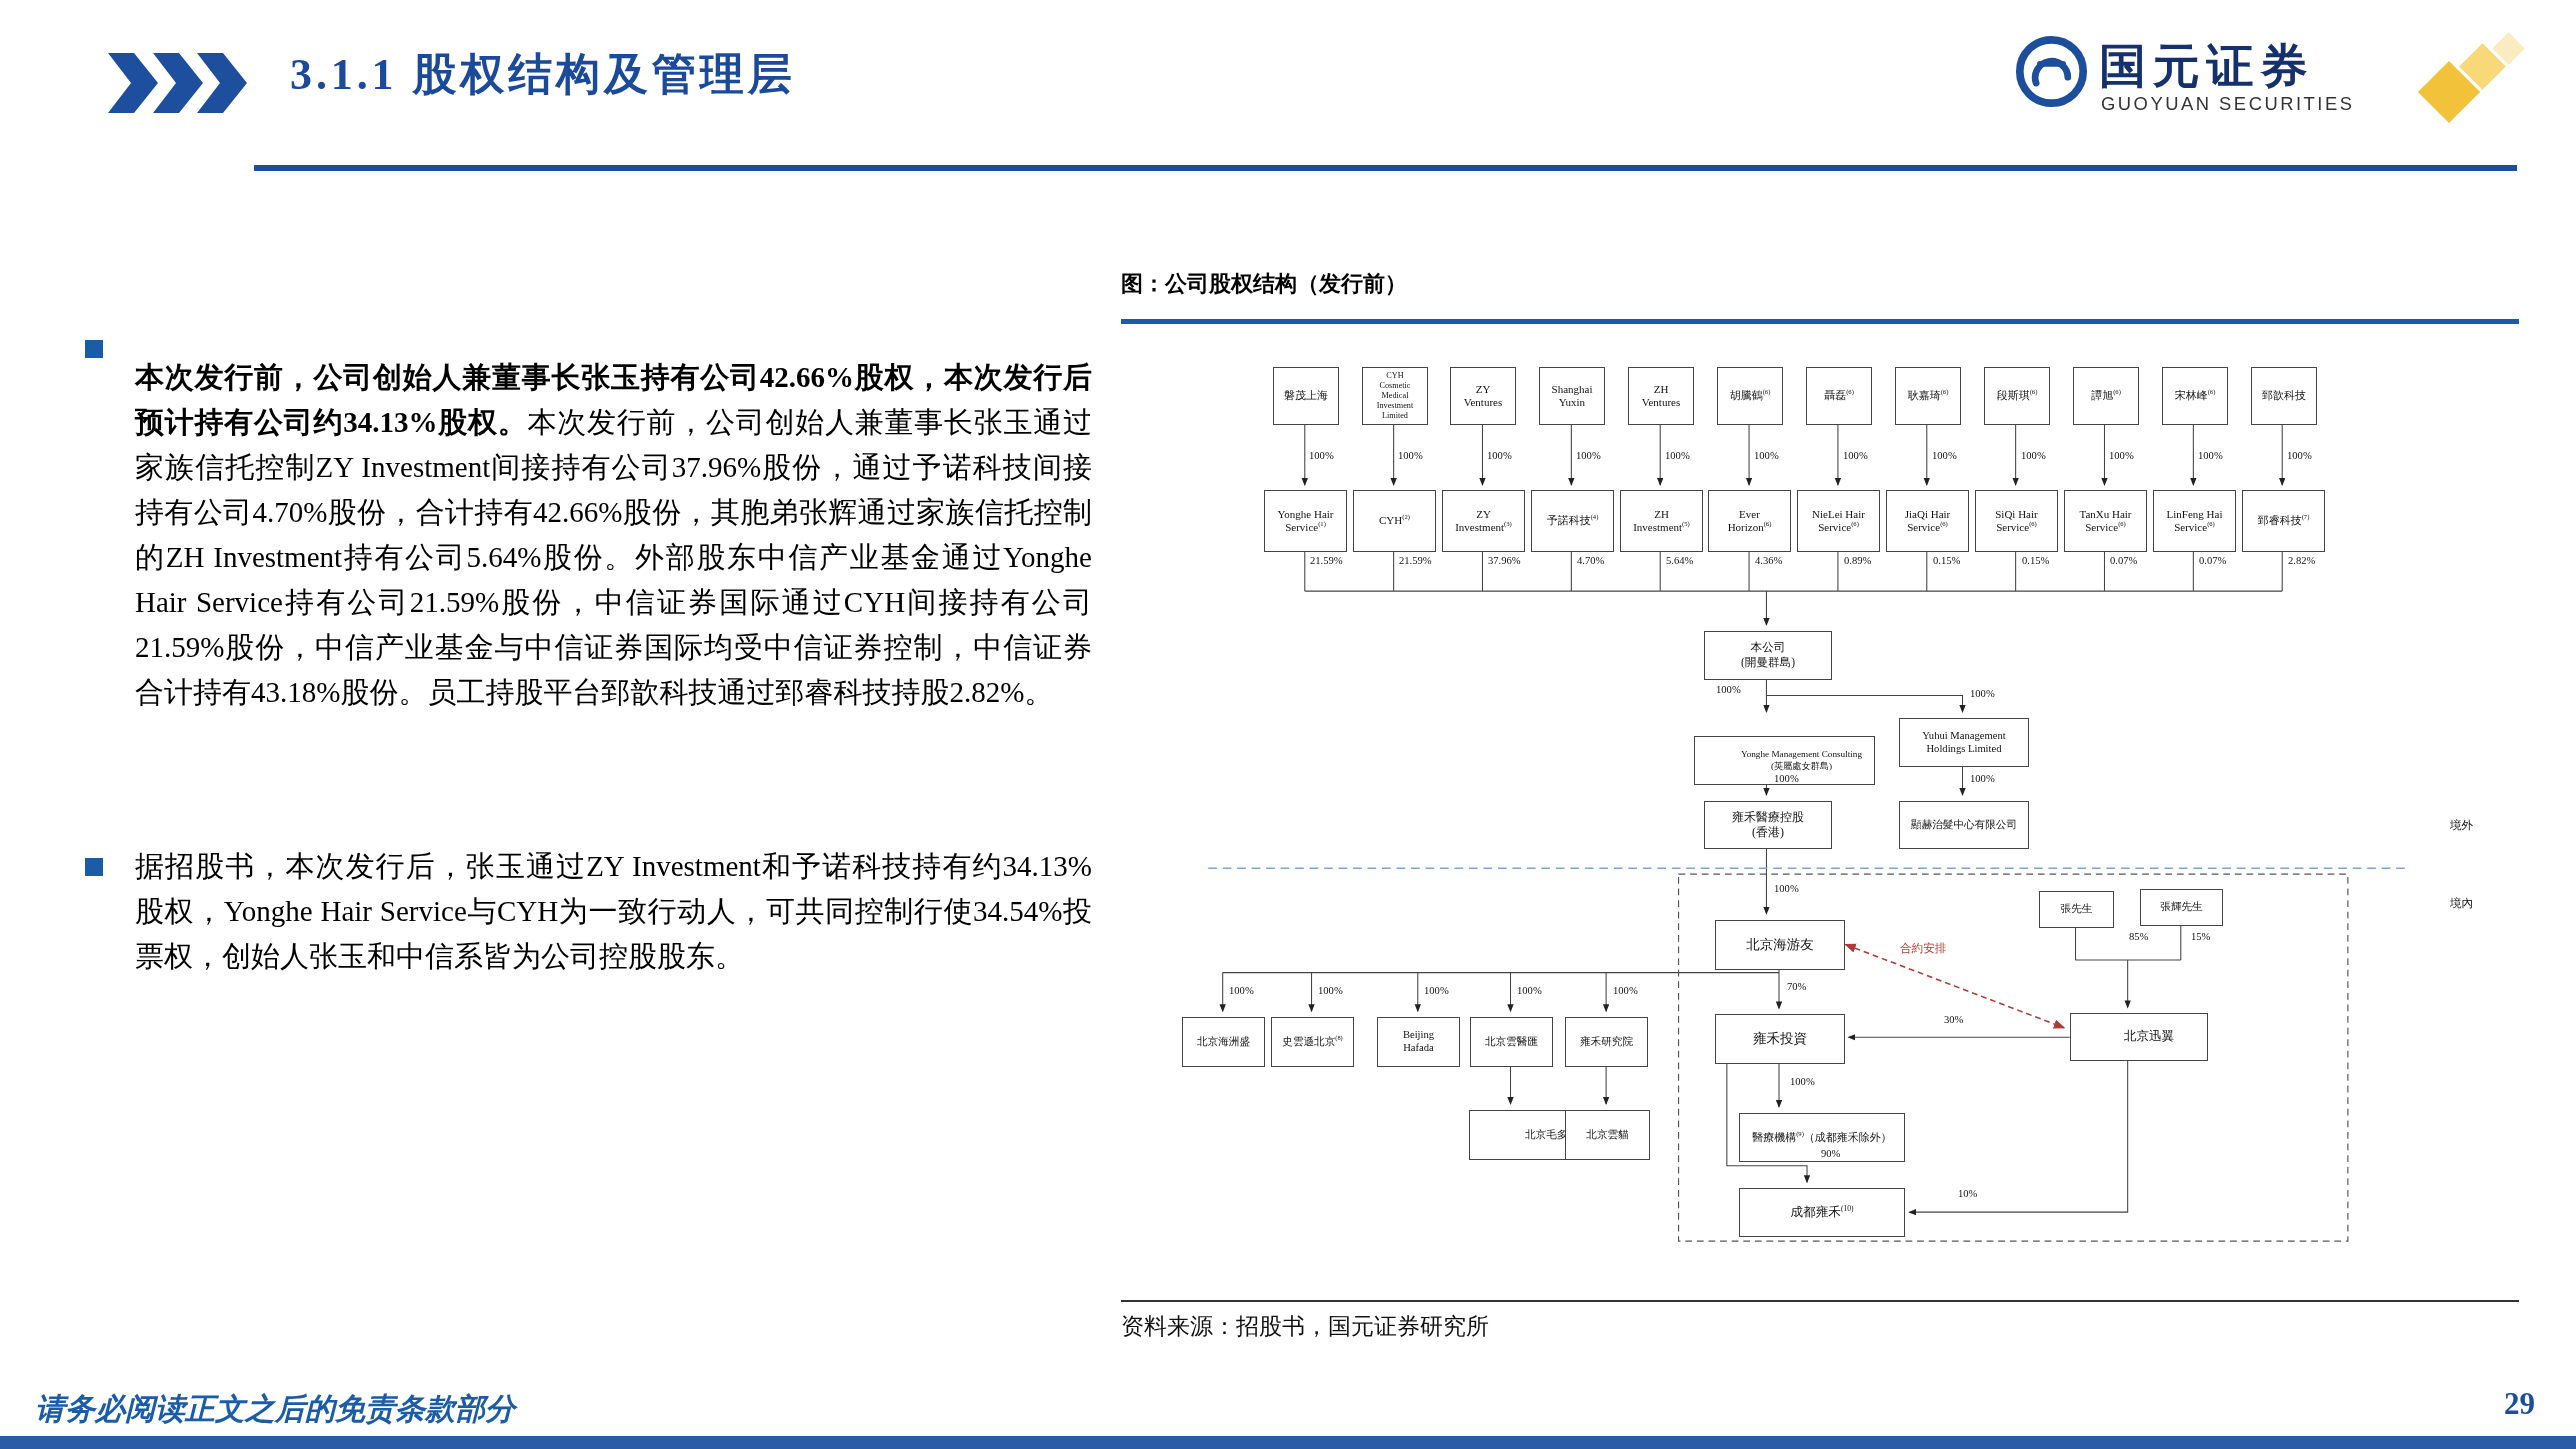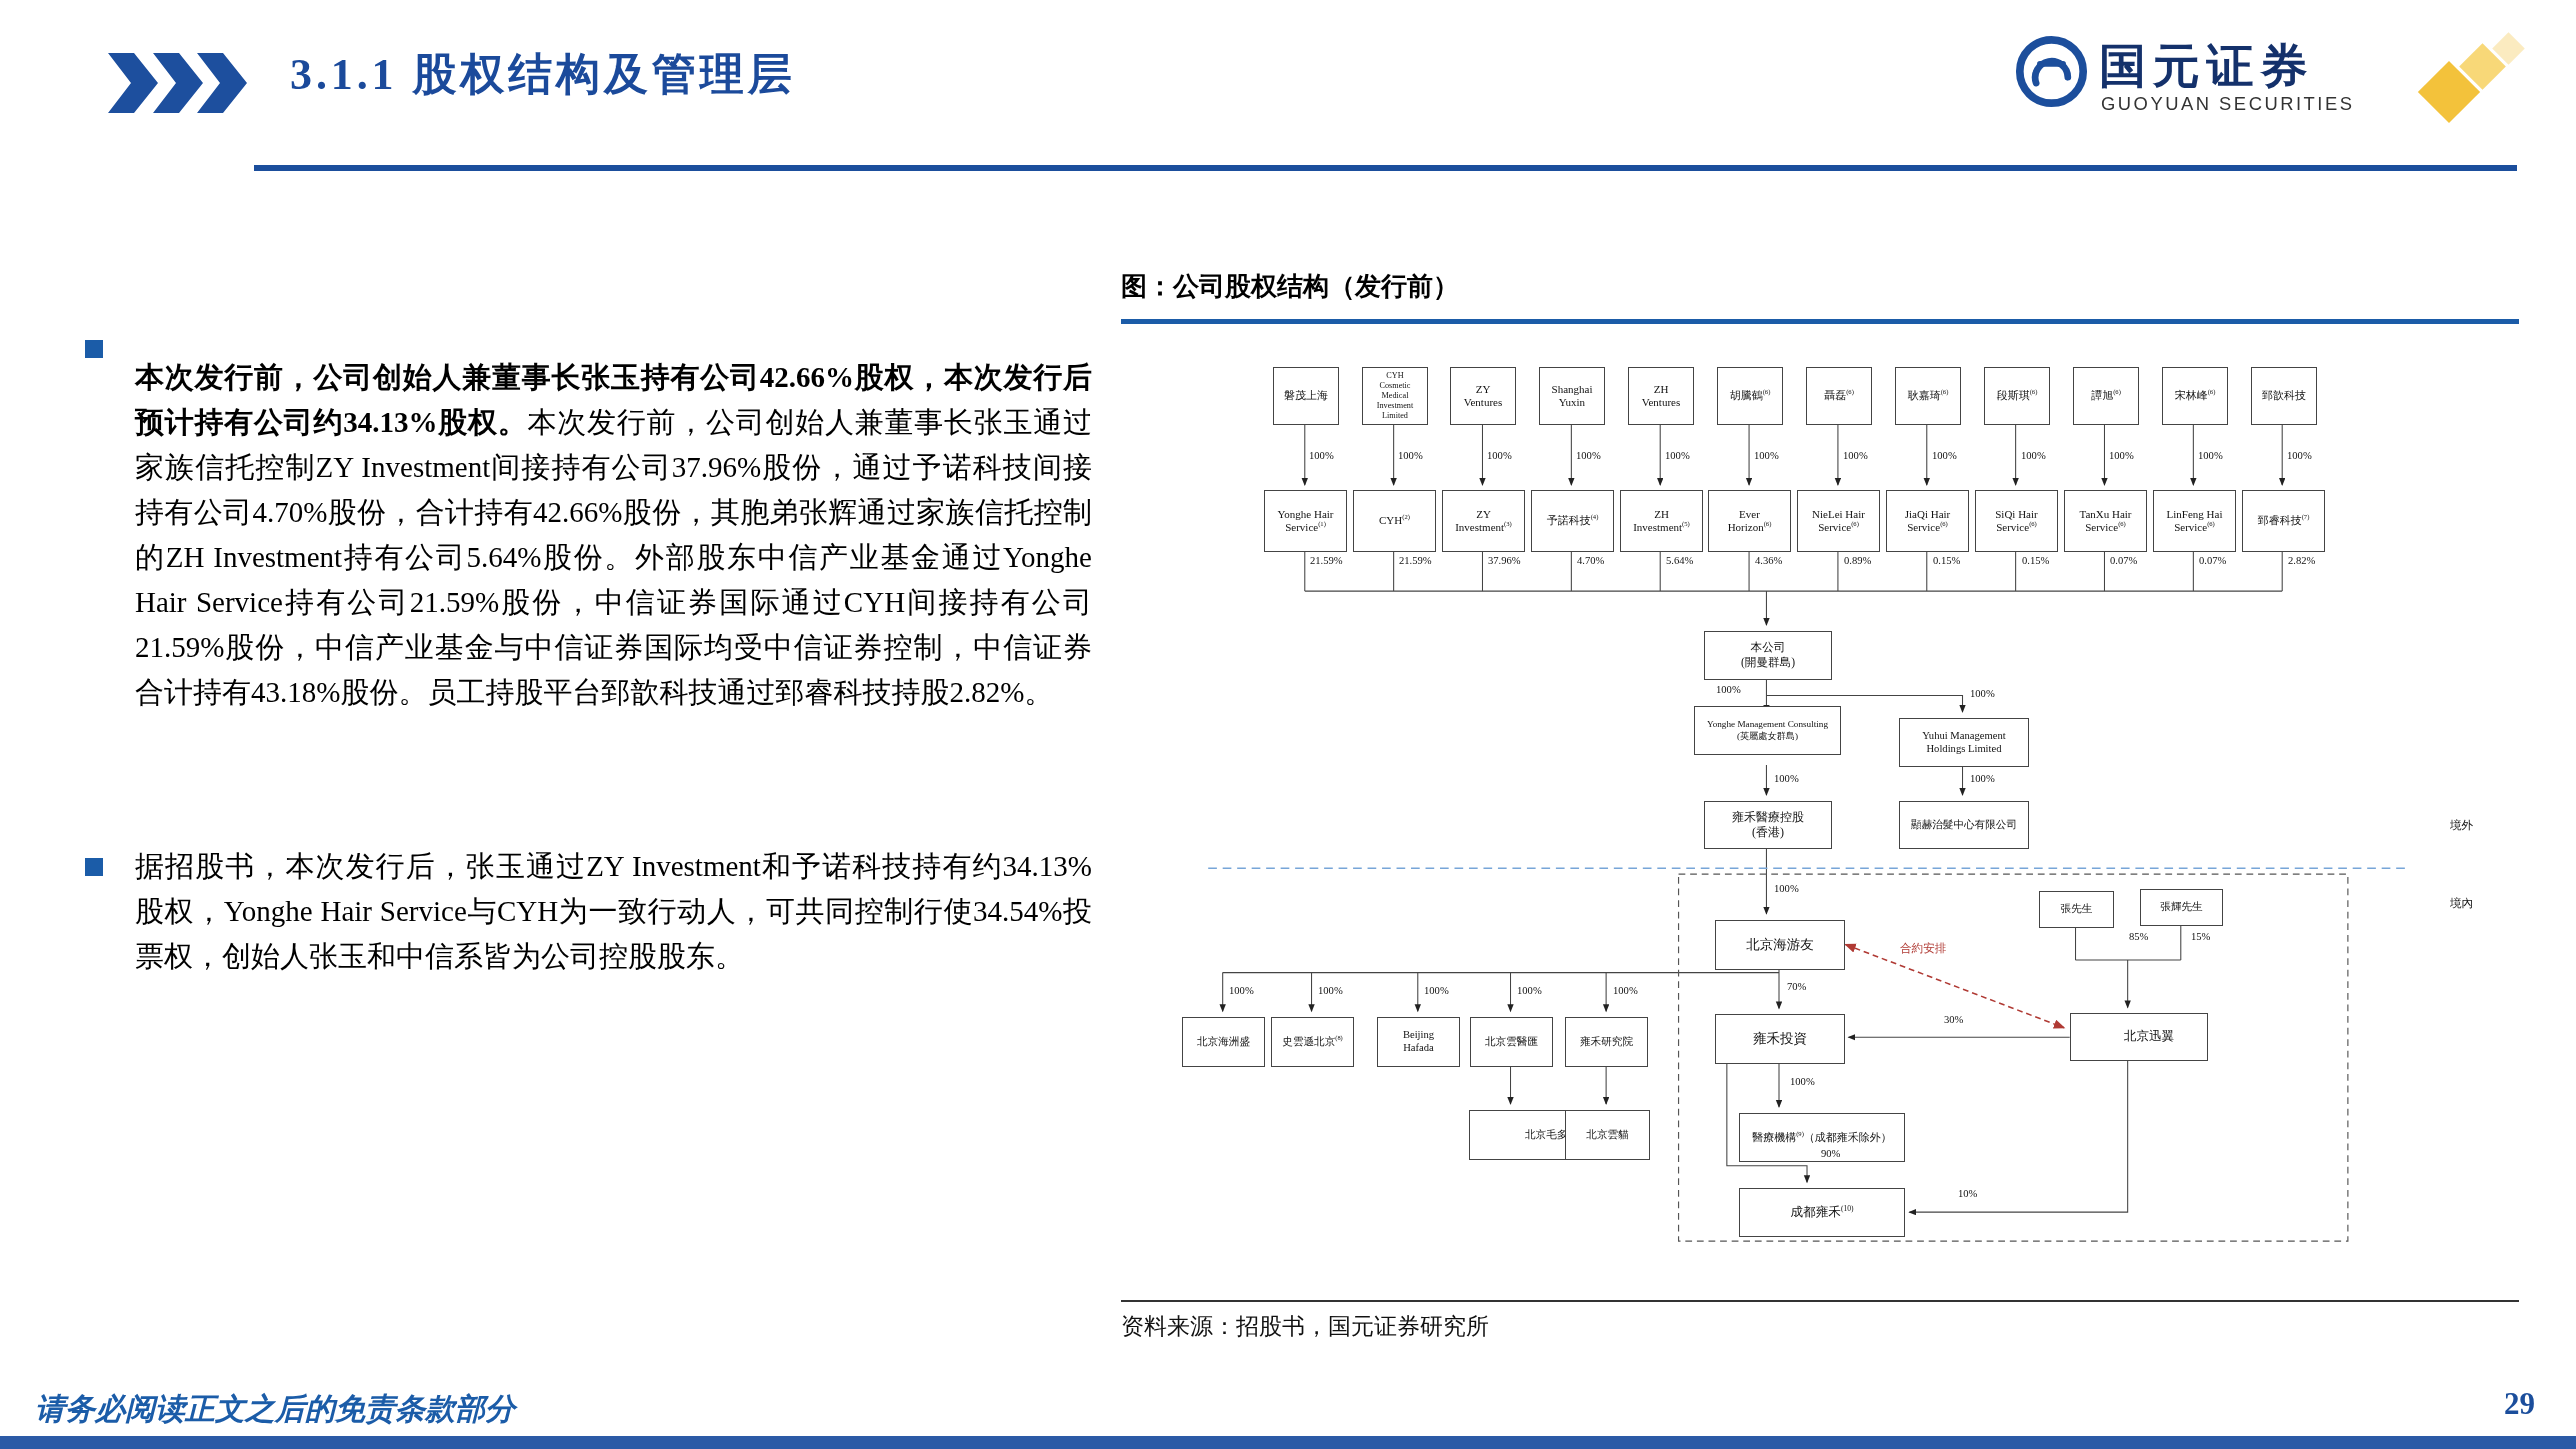--- a/index.html
+++ b/index.html
@@ -11,21 +11,21 @@
   #page-title{position:absolute;left:290px;top:45px;font-size:44px;font-weight:bold;
     color:#1b4a9b;letter-spacing:3.9px;}
   #title-rule{position:absolute;left:254px;top:165px;width:2263px;height:5.8px;background:#1b4e9c;}
   .logo-cn{position:absolute;left:2099px;top:35px;font-size:47px;font-weight:bold;color:#14316b;letter-spacing:6.8px;}
   .logo-en{position:absolute;left:2101px;top:93px;font-size:18.4px;color:#333;letter-spacing:2.5px;font-family:"Liberation Sans",sans-serif;}
   .ydia{position:absolute;transform:rotate(45deg);}
   
   .bullet-sq{position:absolute;left:85px;width:18.4px;height:18.4px;background:#1b5ca8;}
   .btext{position:absolute;left:135px;width:957px;font-size:29px;line-height:45px;text-align:justify;color:#000;}
   
-  #fig-title{position:absolute;left:1121px;top:269px;font-size:26px;font-weight:bold;color:#000;}
+  #fig-title{position:absolute;left:1121px;top:269px;font-size:22px;font-weight:bold;color:#000;}
   #fig-rule-top{position:absolute;left:1121px;top:319px;width:1398px;height:4.8px;background:#1b5ca8;}
   #fig-rule-bot{position:absolute;left:1121px;top:1300px;width:1398px;height:1.9px;background:#333;}
   #fig-source{position:absolute;left:1121px;top:1311px;font-size:23px;color:#111;}
   #orgchart{position:absolute;left:1121px;top:340px;width:1401px;height:961px;}
   #orgchart svg{position:absolute;left:0;top:0;}
   .ob{position:absolute;border:1px solid #444;background:#fff;display:flex;align-items:center;
     justify-content:center;text-align:center;font-size:11.6px;line-height:1.22;color:#111;}
   .ob .tx{white-space:pre-line;}
   .ob sup{font-size:0.6em;line-height:0;}
   .r1{top:27px;width:64px;height:56px;font-size:11px;}
@@ -270,21 +270,21 @@
   <div class="pl" style="left:989px;top:215px;">0.07%</div>
   <div class="pl" style="left:1078px;top:215px;">0.07%</div>
   <div class="pl" style="left:1167px;top:215px;">2.82%</div>
 
   <div class="ob" style="left:583px;top:291px;width:126px;height:47px;font-size:11.6px;">
       <span class="tx">本公司
 (開曼群島)</span>
     </div>
   <div class="pl" style="left:595px;top:344px;">100%</div>
   <div class="pl" style="left:849px;top:348px;">100%</div>
-  <div class="ob f9" style="left:573px;top:366px;width:145px;height:47px;">
+  <div class="ob f9" style="left:573px;top:396px;width:145px;height:47px;padding-left:34px;">
       <span class="tx">Yonghe Management Consulting
 (英屬處女群島)</span>
     </div>
   <div class="ob" style="left:778px;top:378px;width:128px;height:47px;font-size:10.6px;">
       <span class="tx">Yuhui Management
 Holdings Limited</span>
     </div>
   <div class="pl" style="left:653px;top:433px;">100%</div>
   <div class="pl" style="left:849px;top:433px;">100%</div>
   <div class="ob" style="left:583px;top:461px;width:126px;height:46px;font-size:12px;">

